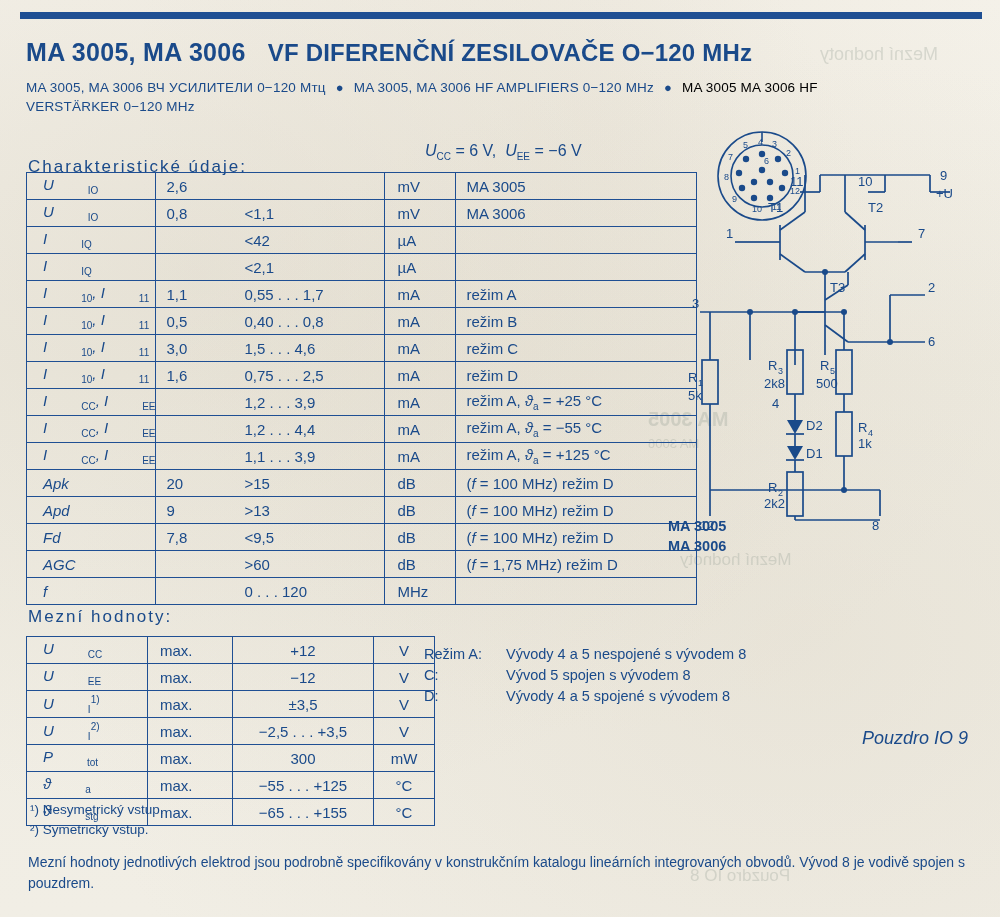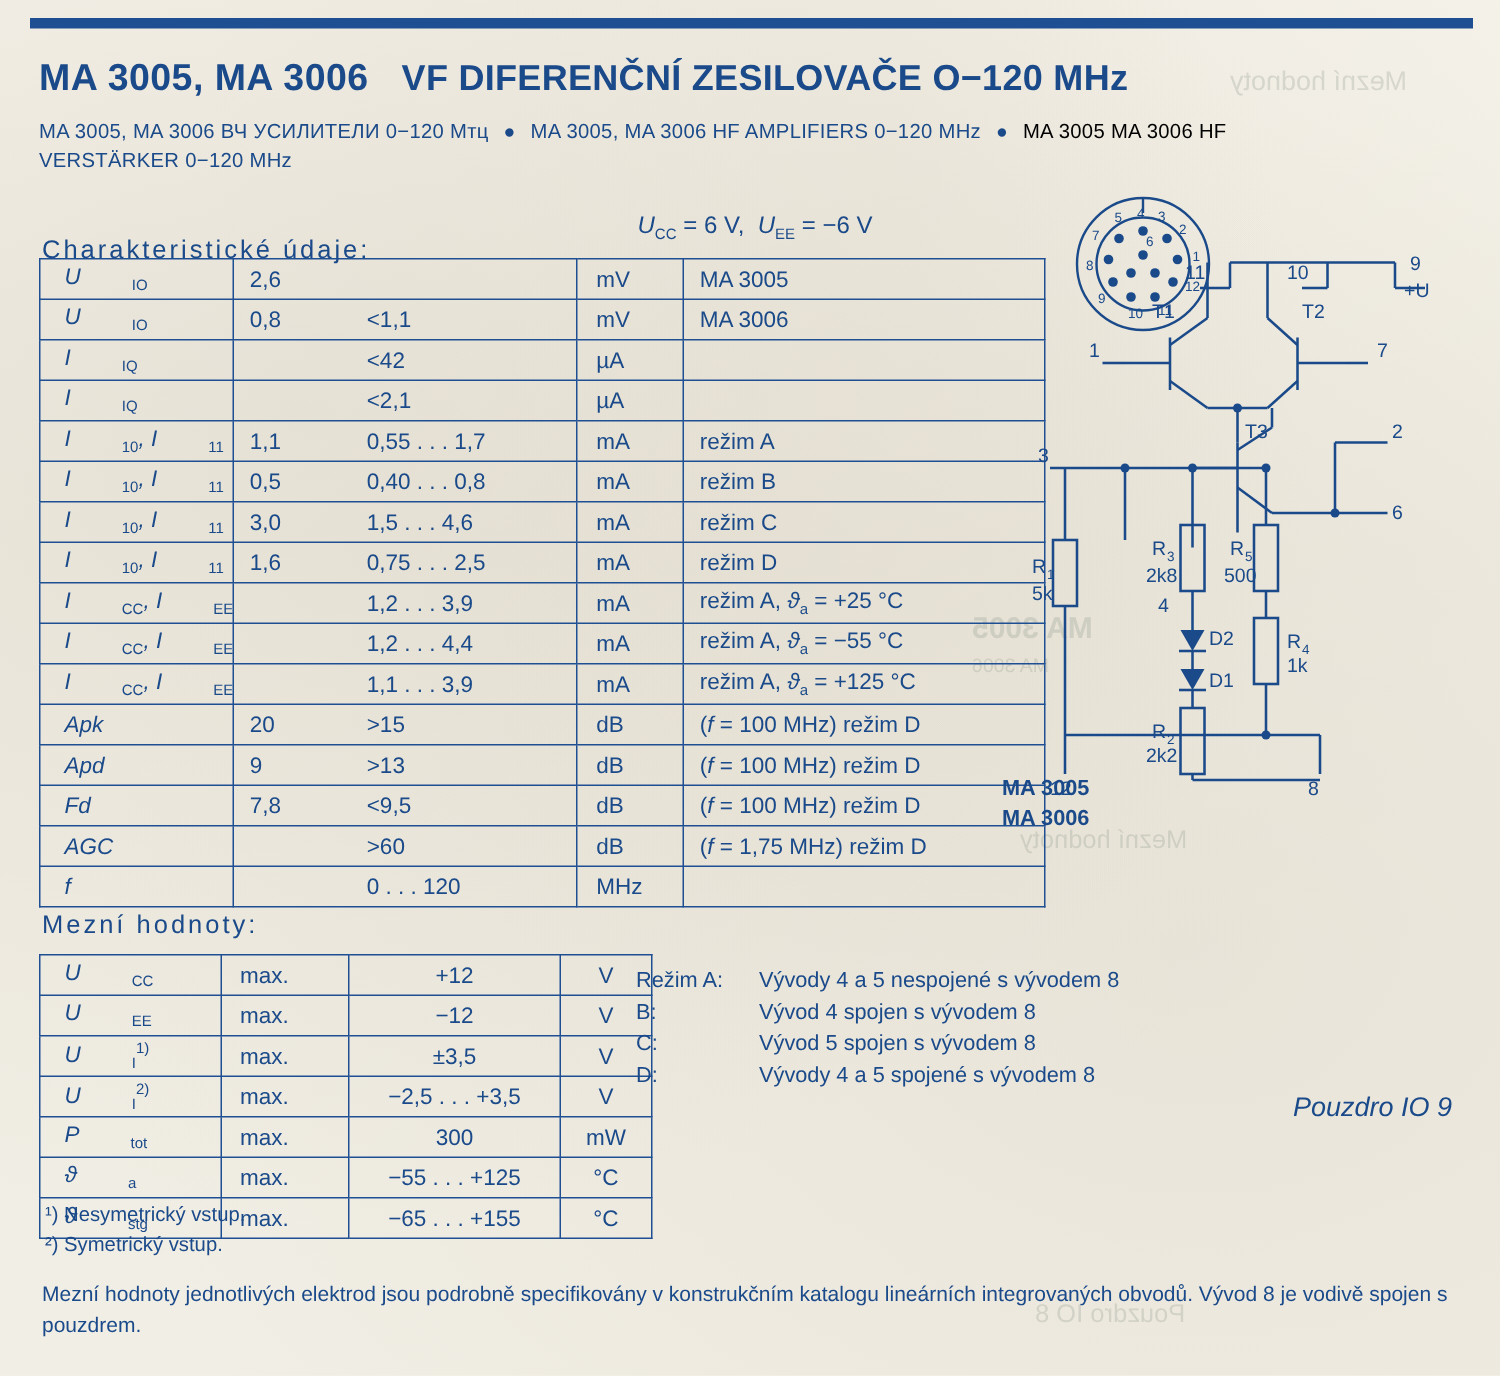--- a/index.html
+++ b/index.html
@@ -375,21 +375,20 @@
           <td class="m-sym"><span class="sym">ϑ<sub>stg</sub></span></td>
           <td class="m-max">max.</td>
           <td class="m-val">−65 . . . +155</td>
           <td class="m-unit">°C</td>
         </tr>
       </tbody>
   </table>
 
   <div class="regimes">
       <div><span class="lbl">Režim A:</span><span>Vývody 4 a 5 nespojené s vývodem 8</span></div>
-      <div><span class="lbl">B:</span><span>Vývod 4 spojen s vývodem 8</span></div>
       <div><span class="lbl">C:</span><span>Vývod 5 spojen s vývodem 8</span></div>
       <div><span class="lbl">D:</span><span>Vývody 4 a 5 spojené s vývodem 8</span></div>
     </div>
 
   <div class="footnotes">
     <div>¹) Nesymetrický vstup.</div>
     <div>²) Symetrický vstup.</div>
   </div>
 
   <div class="bottom-note">Mezní hodnoty jednotlivých elektrod jsou podrobně specifikovány v konstrukčním katalogu lineárních integrovaných obvodů. Vývod 8 je vodivě spojen s pouzdrem.</div>

